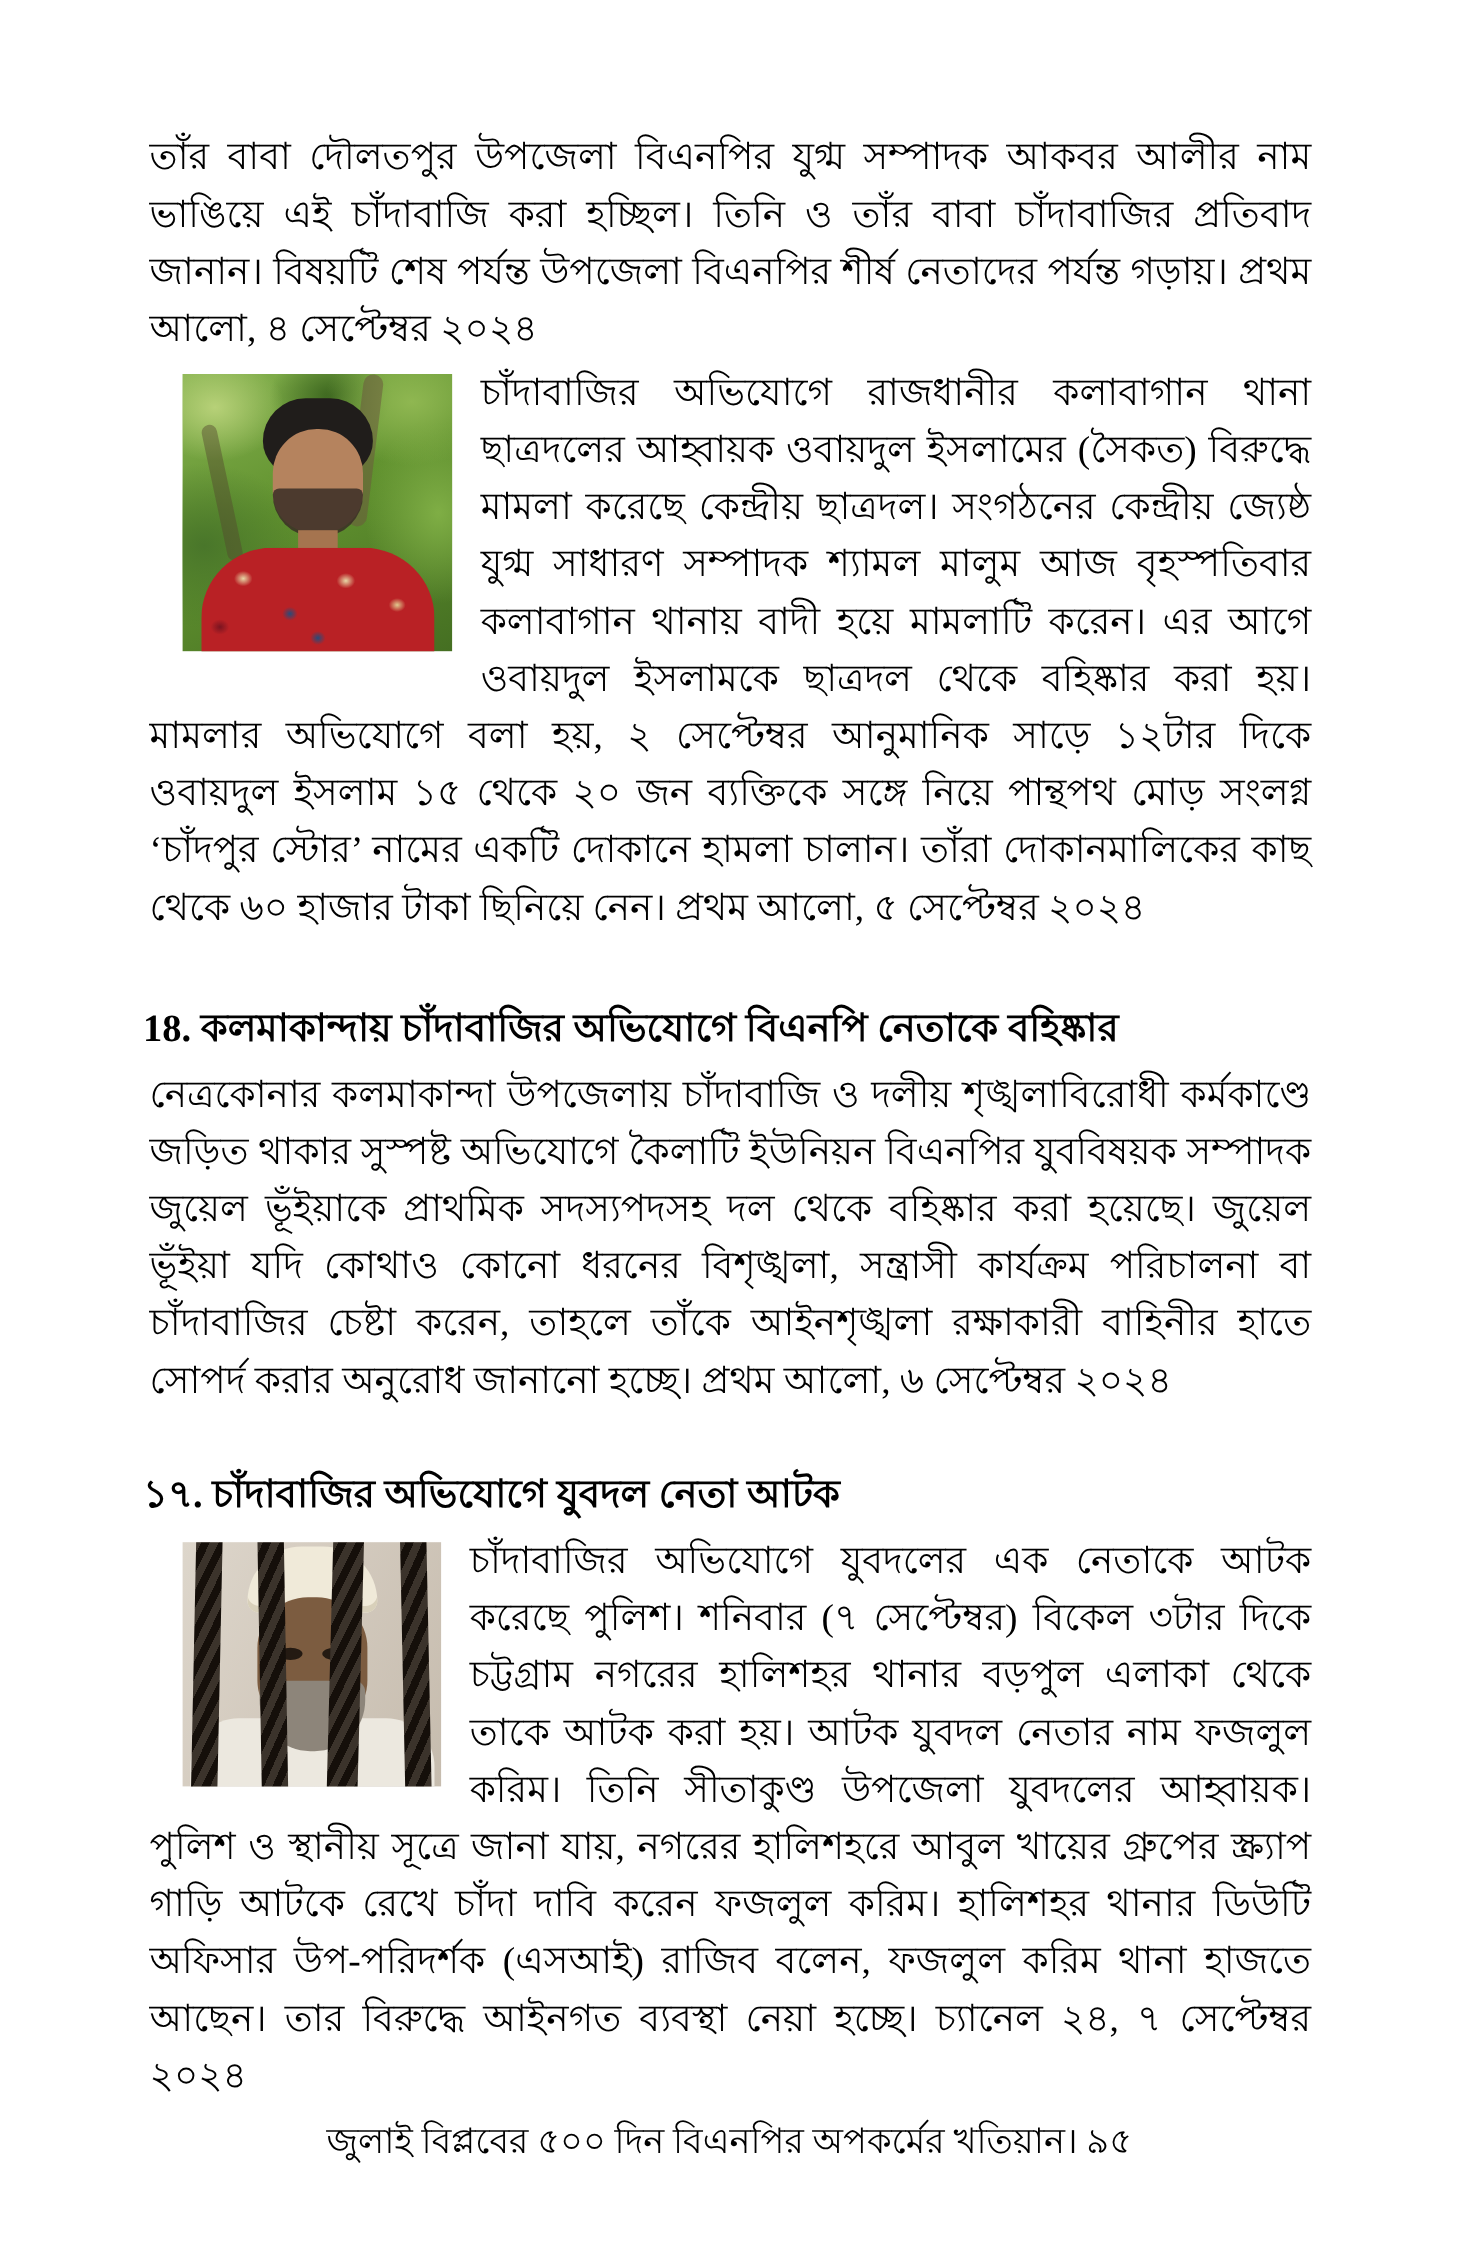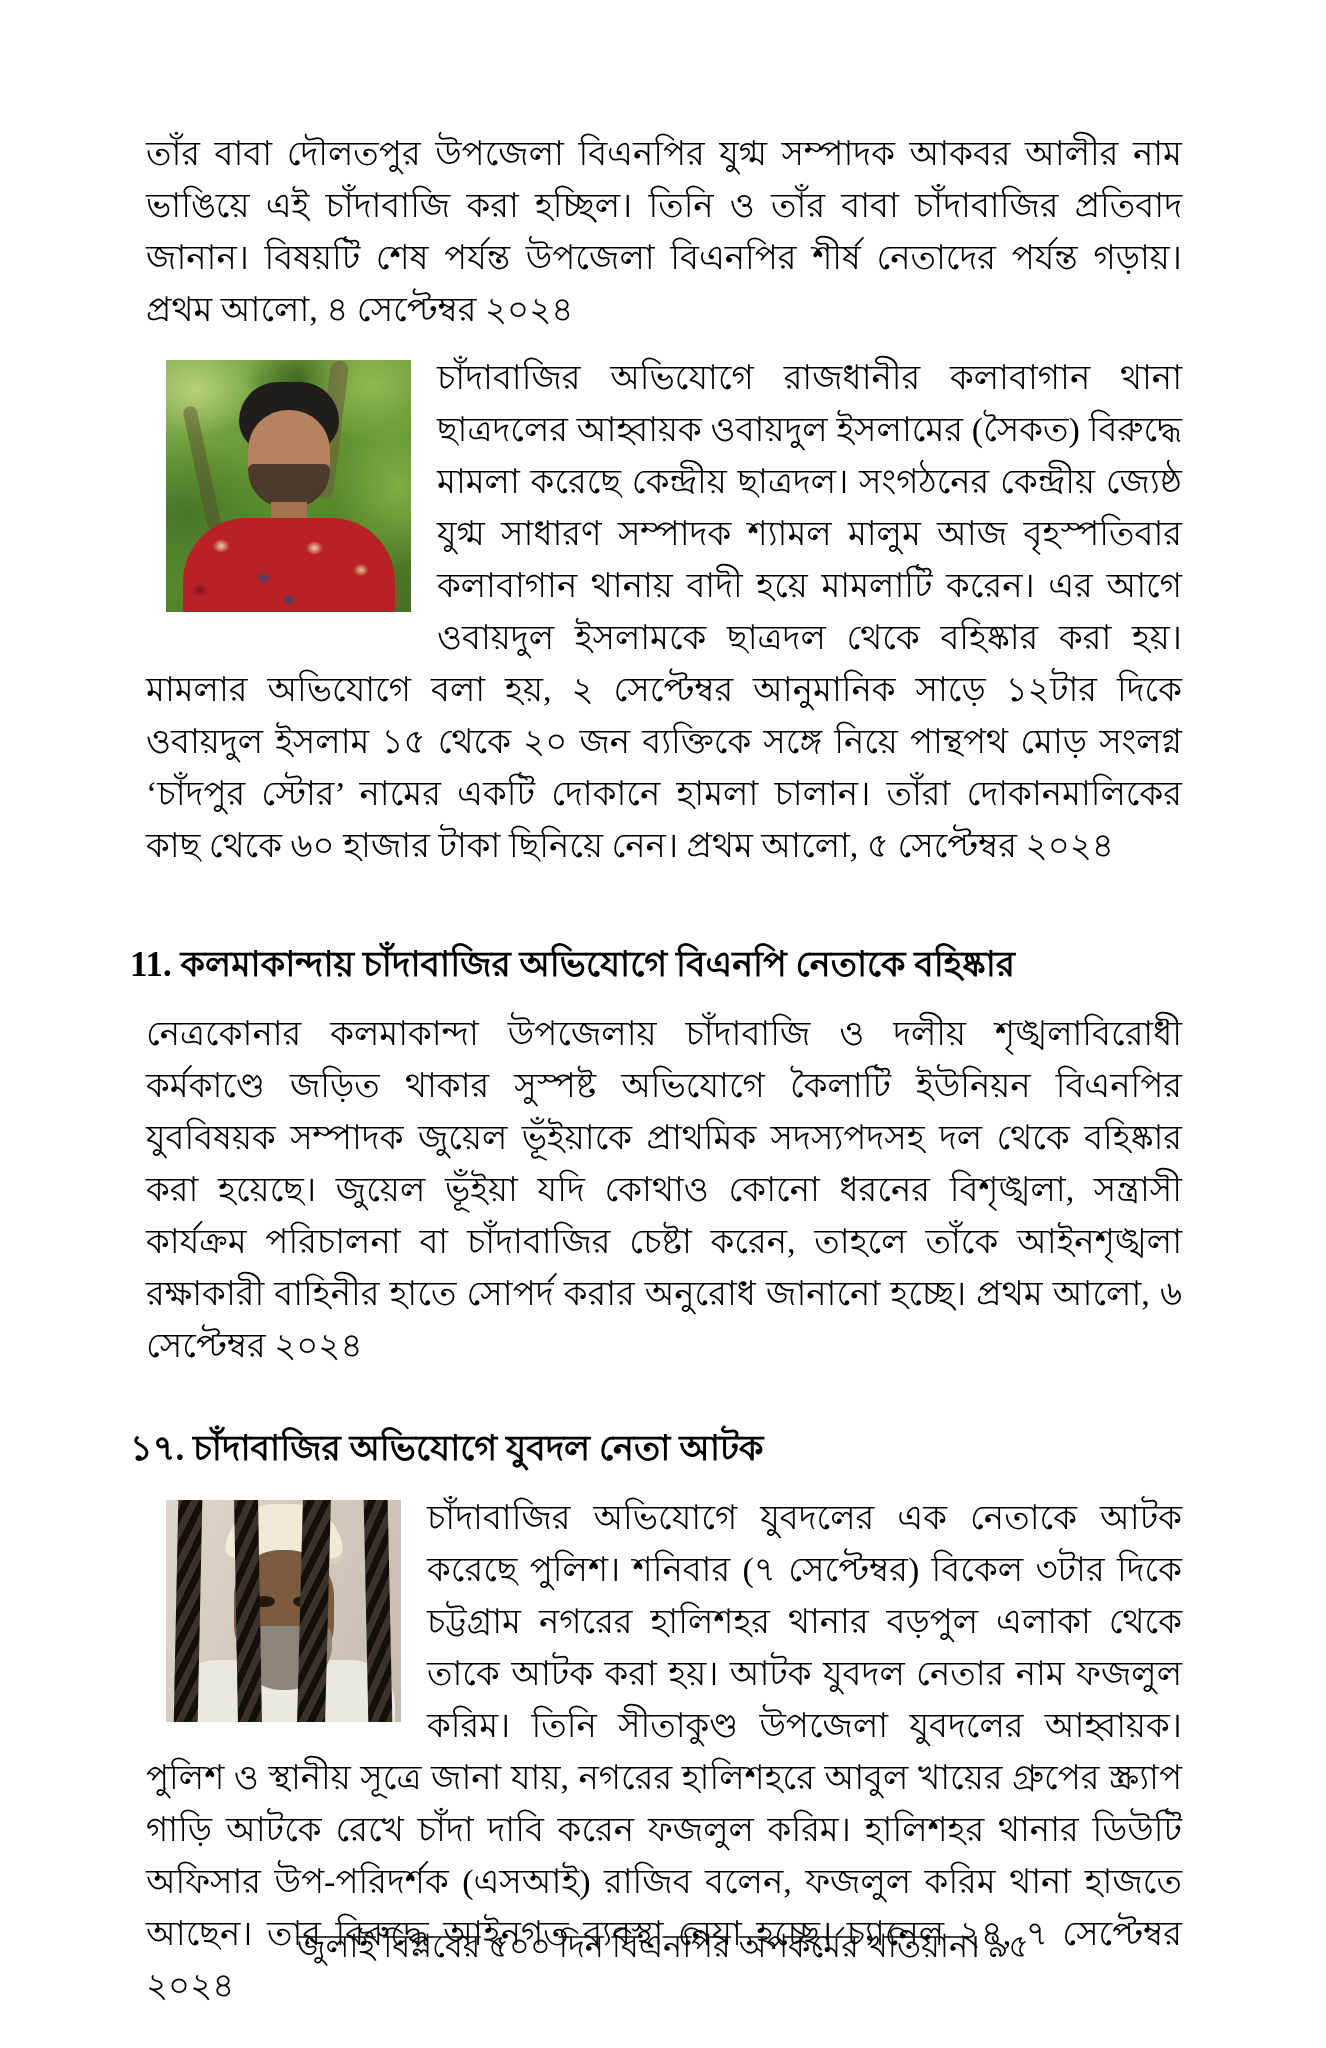--- a/index.html
+++ b/index.html
@@ -8,21 +8,21 @@
     background:#ffffff;color:#000000;
     font-family:"Liberation Serif","DejaVu Serif",serif;
   }
   .page{
     box-sizing:border-box;position:relative;
     width:1326px;height:2048px;
     padding:112px 128px 0 130px;
   }
   .body-text{
     font-size:34px;line-height:52px;
-    text-align:justify;margin:16px;
+    text-align:justify;margin:6px;
   }
   .section{margin:0;}
   .section-heading{
     font-size:35px;line-height:54px;font-weight:700;
     margin:50px 0 8px 0;text-align:left;
   }
   .section-body::after{content:"";display:block;clear:both;}
   .photo-frame{
     float:left;position:relative;overflow:hidden;
     margin:8px 26px 10px 36px;
@@ -96,21 +96,21 @@
         <div class="p1-face"></div>
         <div class="p1-beard"></div>
         <div class="p1-neck"></div>
         <div class="p1-shirt"></div>
       </div>
       <p class="body-text">চাঁদাবাজির অভিযোগে রাজধানীর কলাবাগান থানা ছাত্রদলের আহ্বায়ক ওবায়দুল ইসলামের (সৈকত) বিরুদ্ধে মামলা করেছে কেন্দ্রীয় ছাত্রদল। সংগঠনের কেন্দ্রীয় জ্যেষ্ঠ যুগ্ম সাধারণ সম্পাদক শ্যামল মালুম আজ বৃহস্পতিবার কলাবাগান থানায় বাদী হয়ে মামলাটি করেন। এর আগে ওবায়দুল ইসলামকে ছাত্রদল থেকে বহিষ্কার করা হয়।মামলার অভিযোগে বলা হয়, ২ সেপ্টেম্বর আনুমানিক সাড়ে ১২টার দিকে ওবায়দুল ইসলাম ১৫ থেকে ২০ জন ব্যক্তিকে সঙ্গে নিয়ে পান্থপথ মোড় সংলগ্ন ‘চাঁদপুর স্টোর’ নামের একটি দোকানে হামলা চালান। তাঁরা দোকানমালিকের কাছ থেকে ৬০ হাজার টাকা ছিনিয়ে নেন। প্রথম আলো, ৫ সেপ্টেম্বর ২০২৪</p>
     </div>
   </section>
 
   <section class="section">
-    <h2 class="section-heading">11. কলমাকান্দায় চাঁদাবাজির অভিযোগে বিএনপি নেতাকে বহিষ্কার</h2>
+    <h2 class="section-heading">18. কলমাকান্দায় চাঁদাবাজির অভিযোগে বিএনপি নেতাকে বহিষ্কার</h2>
     <div class="section-body">
       <p class="body-text">নেত্রকোনার কলমাকান্দা উপজেলায় চাঁদাবাজি ও দলীয় শৃঙ্খলাবিরোধী কর্মকাণ্ডে জড়িত থাকার সুস্পষ্ট অভিযোগে কৈলাটি ইউনিয়ন বিএনপির যুববিষয়ক সম্পাদক জুয়েল ভূঁইয়াকে প্রাথমিক সদস্যপদসহ দল থেকে বহিষ্কার করা হয়েছে। জুয়েল ভূঁইয়া যদি কোথাও কোনো ধরনের বিশৃঙ্খলা, সন্ত্রাসী কার্যক্রম পরিচালনা বা চাঁদাবাজির চেষ্টা করেন, তাহলে তাঁকে আইনশৃঙ্খলা রক্ষাকারী বাহিনীর হাতে সোপর্দ করার অনুরোধ জানানো হচ্ছে। প্রথম আলো, ৬ সেপ্টেম্বর ২০২৪</p>
     </div>
   </section>
 
   <section class="section">
     <h2 class="section-heading">১৭. চাঁদাবাজির অভিযোগে যুবদল নেতা আটক</h2>
     <div class="section-body">
       <div class="photo-frame photo2" title="bearded man in white cap behind jail bars">
         <div class="p2-shoulders"></div>

